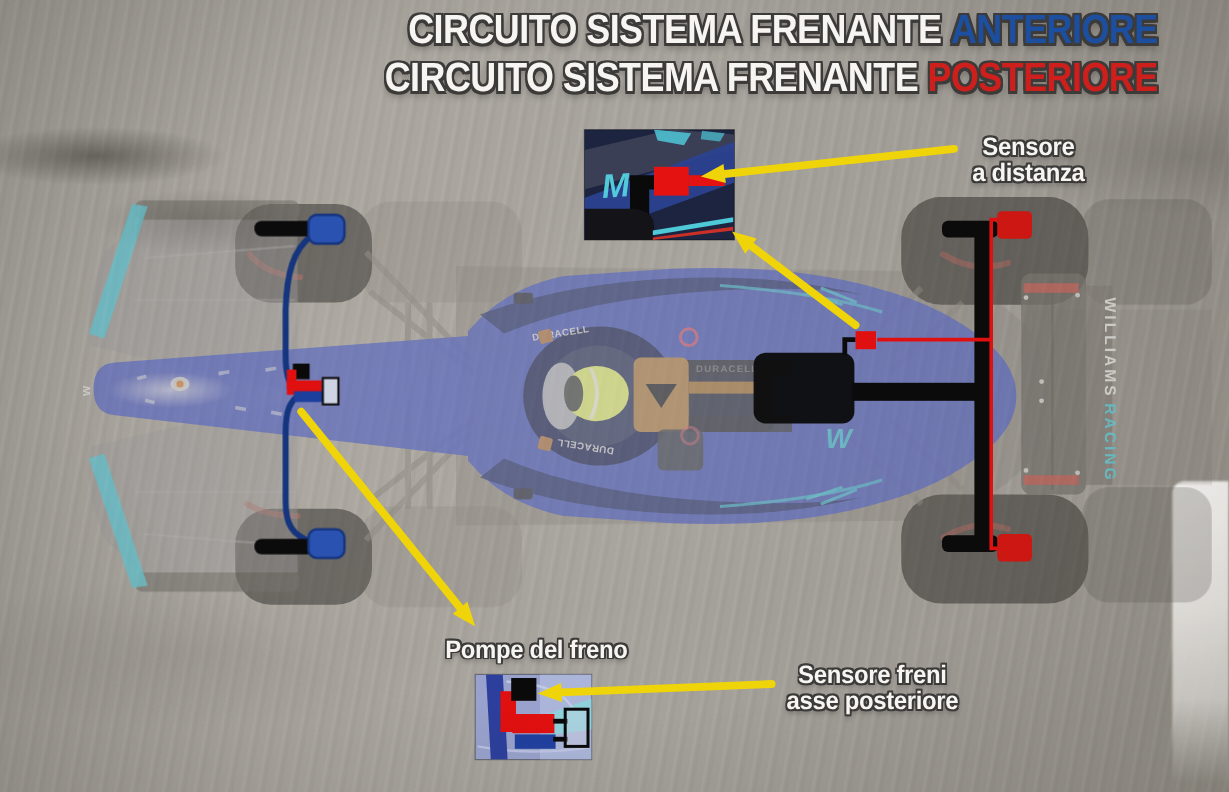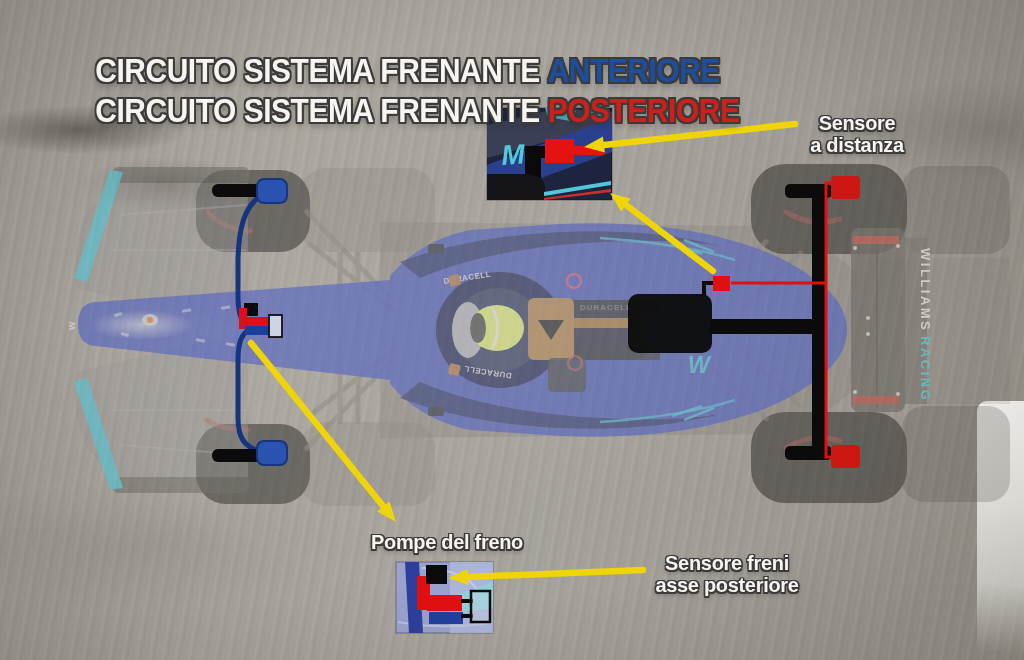--- a/index.html
+++ b/index.html
@@ -31,22 +31,22 @@
   svg{position:absolute;left:0;top:0;}
   
   .outl{
     color:#f7f5f1;font-weight:bold;
     text-shadow:
       -2px -2px 0 #3c3b39, 2px -2px 0 #3c3b39, -2px 2px 0 #3c3b39, 2px 2px 0 #3c3b39,
       -2px 0 0 #3c3b39, 2px 0 0 #3c3b39, 0 -2px 0 #3c3b39, 0 2px 0 #3c3b39,
       0 4px 7px rgba(40,38,34,0.45);
   }
   .title{
-    position:absolute;left:0;right:0;top:5px;text-align:left;padding-left:36px;
-    line-height:40px;white-space:nowrap;z-index:10;margin-top:45px;
+    position:absolute;left:0;right:0;top:5px;text-align:right;padding-left:36px;
+    line-height:40px;white-space:nowrap;z-index:10;
   }
   .title-line{font-size:34px;letter-spacing:-0.5px;transform:scaleX(0.88);transform-origin:50% 50%;}
   .hl-front{color:#1d4fa0;}
   .hl-rear{color:#cf1f1c;}
   .lbl{
     position:absolute;text-align:center;font-size:21px;line-height:22px;
     letter-spacing:-0.3px;transform:scaleX(0.95);z-index:10;white-space:nowrap;
   }
   .lbl .outl{
     text-shadow:

